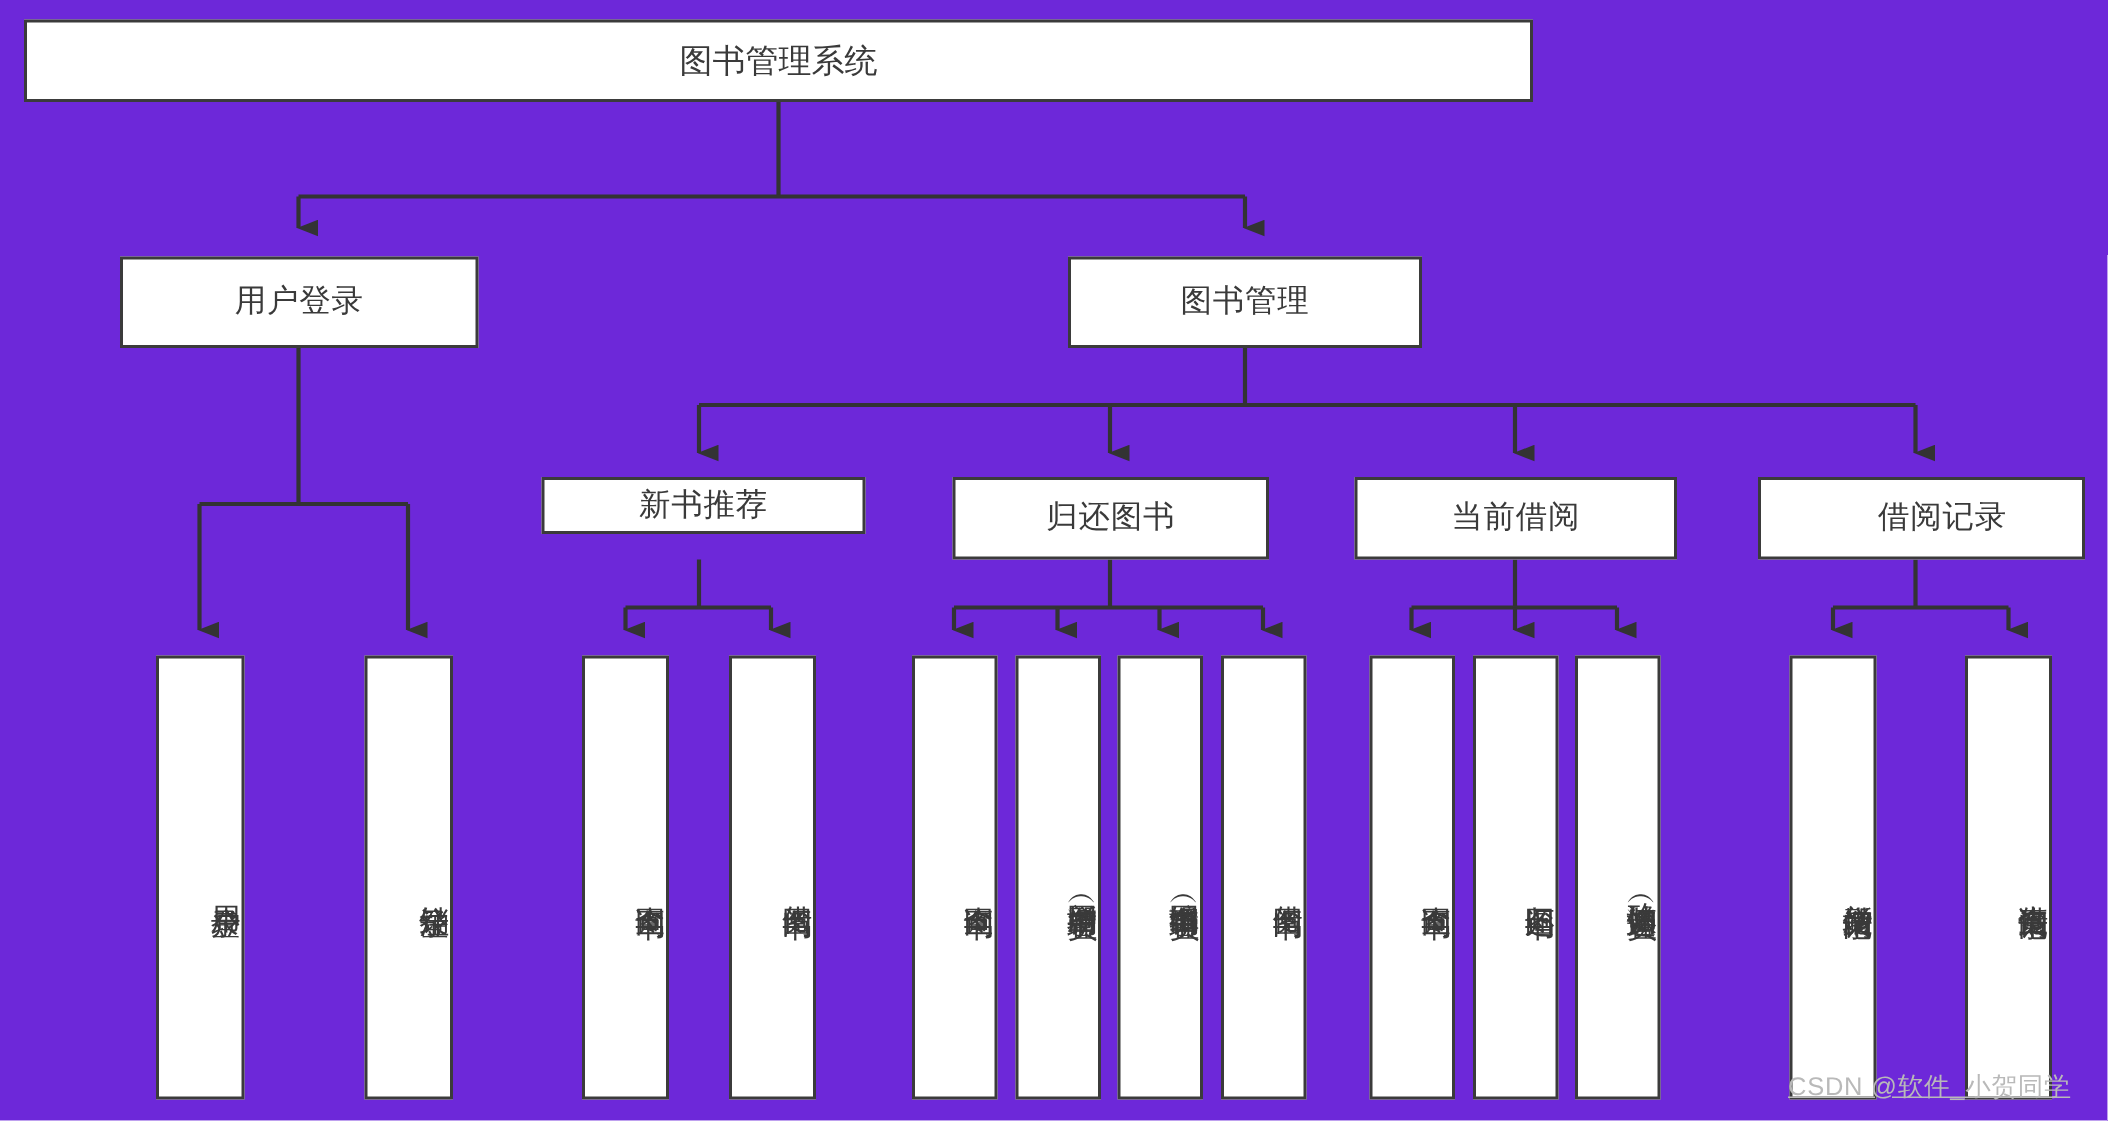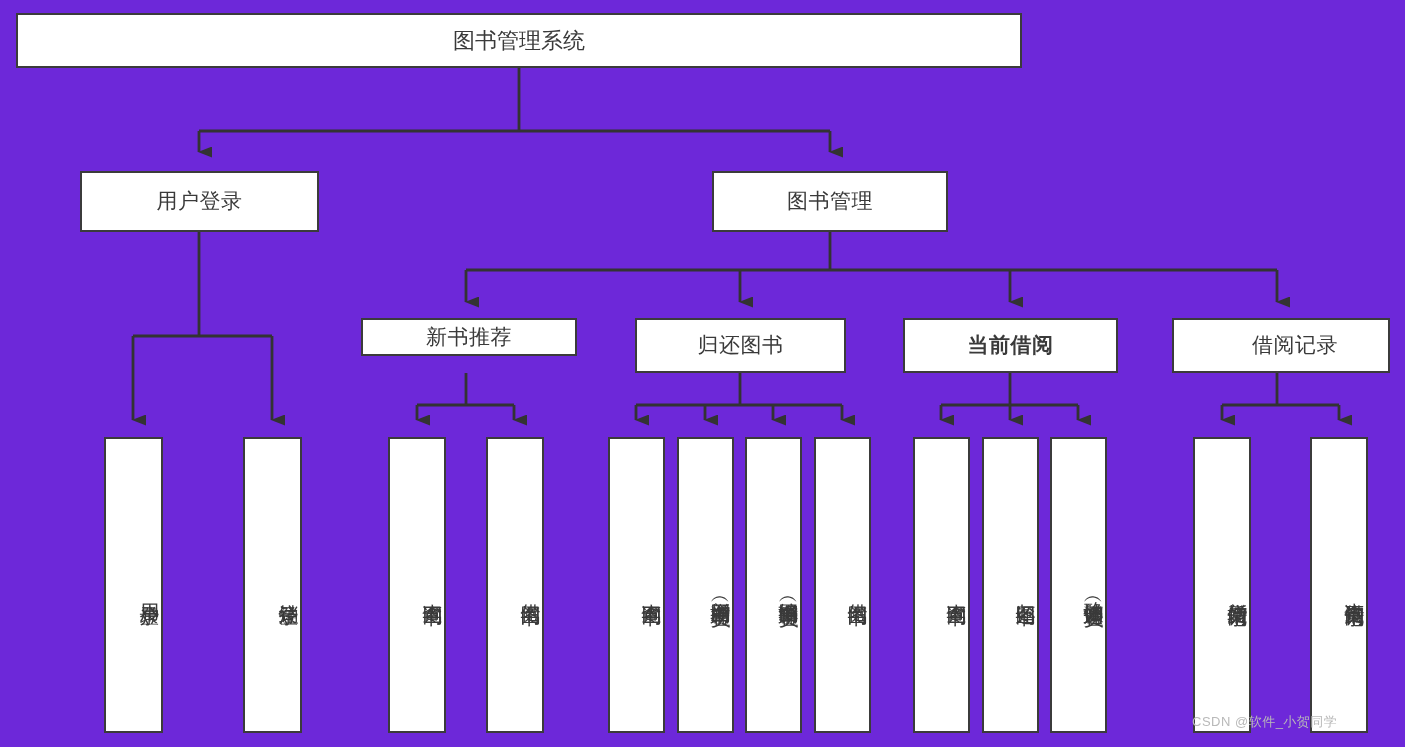--- a/index.html
+++ b/index.html
@@ -55,24 +55,25 @@
   .node.v .vtext {
     display: block;
     writing-mode: vertical-rl;
     text-orientation: upright;
     white-space: nowrap;
   }
   #watermark {
     position: absolute;
     left: 1192px;
     top: 713px;
-    font-size: 13px;
+    font-size: 17px;
     color: #b9b9b9;
     letter-spacing: 0.5px;
     white-space: nowrap;
+    text-decoration: underline;
   }
 </style>
 </head>
 <body>
 
 <div id="canvas">
 
   <svg id="edges" viewBox="0 0 1405 747" xmlns="http://www.w3.org/2000/svg">
     <defs>
       <marker id="arrow" viewBox="0 0 12 14" refX="5.5" refY="13" markerWidth="12" markerHeight="14" orient="auto-start-reverse" markerUnits="userSpaceOnUse">
@@ -127,21 +128,21 @@
   <div class="node title" style="left:16px; top:13px; width:1006px; height:55px;">图书管理系统</div>
 
   <div class="node h" style="left:80px; top:171px; width:239px; height:61px;">用户登录</div>
 
   <div class="node h" style="left:712px; top:171px; width:236px; height:61px;">图书管理</div>
 
   <div class="node h" style="left:361px; top:318px; width:216px; height:38px;">新书推荐</div>
 
   <div class="node h" style="left:635px; top:318px; width:211px; height:55px;">归还图书</div>
 
-  <div class="node h" style="left:903px; top:318px; width:215px; height:55px;font-weight:bold;">当前借阅</div>
+  <div class="node h" style="left:903px; top:318px; width:215px; height:55px;">当前借阅</div>
 
   <div class="node h" style="left:1172px; top:318px; width:218px; height:55px;padding-left:28px;">借阅记录</div>
 
   <div class="node v" style="left:104px; top:437px; width:59px; height:296px;">
     <span class="vtext">用户登录</span>
   </div>
 
   <div class="node v" style="left:243px; top:437px; width:59px; height:296px;">
     <span class="vtext">注销登录</span>
   </div>

